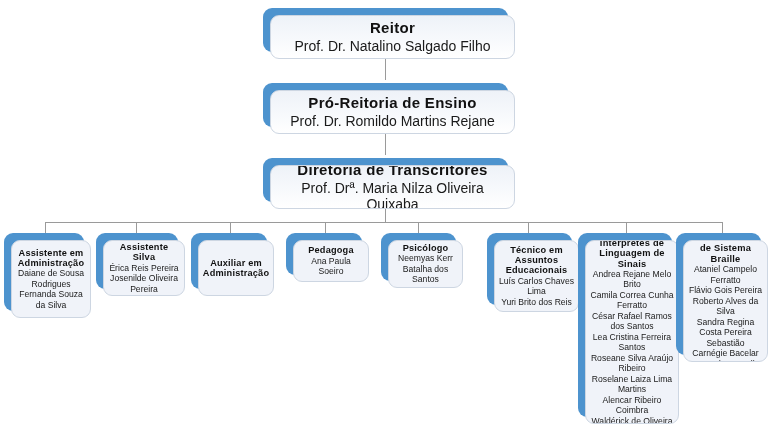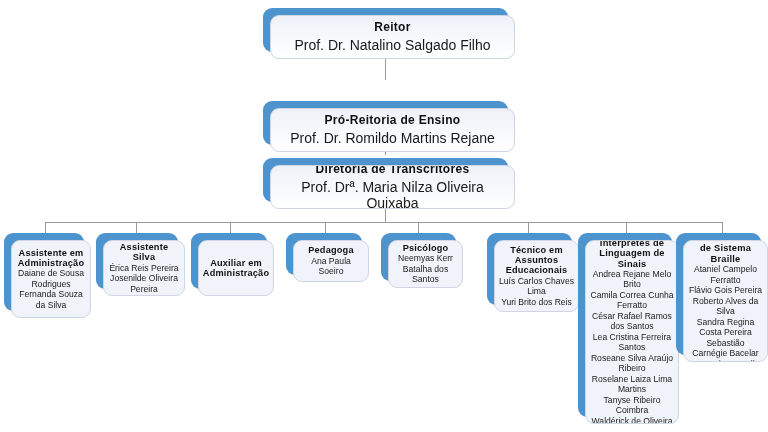--- a/index.html
+++ b/index.html
@@ -45,21 +45,21 @@
   .title{
     font-weight:bold;
     color:#111111;
     line-height:1.12;
   }
   .subtitle{
     color:#1a1a1a;
     line-height:1.15;
   }
   
-  .lvl1 .title,.lvl2 .title,.lvl3 .title{font-size:12px;letter-spacing:.3px;}
+  .lvl1 .title,.lvl2 .title,.lvl3 .title{font-size:15px;letter-spacing:.3px;}
   .lvl1 .subtitle,.lvl2 .subtitle,.lvl3 .subtitle{font-size:14px;margin-top:2px;}
 
   
   .leaf .title{font-size:9.2px;letter-spacing:.2px;}
   .leaf .names{font-size:8.6px;line-height:1.22;color:#1a1a1a;}
   .leaf.wide .title{font-size:9.3px;}
 </style>
 </head>
 <body>
 
@@ -81,21 +81,21 @@
   <div class="vline" style="left:722px;top:222px;height:11px;"></div>
 
   <div class="node lvl1" style="left:263px;top:8px;width:245px;height:44px;">
     <div class="shadow"></div>
     <div class="card">
       <div class="title">Reitor</div>
       <div class="subtitle">Prof. Dr. Natalino Salgado Filho</div>
     </div>
   </div>
 
-  <div class="node lvl2" style="left:263px;top:101px;width:245px;height:44px;">
+  <div class="node lvl2" style="left:263px;top:83px;width:245px;height:44px;">
     <div class="shadow"></div>
     <div class="card">
       <div class="title">Pró-Reitoria  de Ensino</div>
       <div class="subtitle">Prof. Dr. Romildo Martins Rejane</div>
     </div>
   </div>
 
   <div class="node lvl3" style="left:263px;top:158px;width:245px;height:44px;">
     <div class="shadow"></div>
     <div class="card">
@@ -168,21 +168,21 @@
     <div class="shadow"></div>
     <div class="card">
       <div class="title">Tradutores Intérpretes de Linguagem de Sinais</div>
       <div class="names">
           <div>Andrea  Rejane Melo Brito</div>
           <div>Camila Correa  Cunha Ferratto</div>
           <div>César Rafael  Ramos dos Santos</div>
           <div>Lea Cristina Ferreira Santos</div>
           <div>Roseane  Silva Araújo Ribeiro</div>
           <div>Roselane  Laiza Lima Martins</div>
-          <div>Tanyse Ribeiro Coimbra</div>
+          <div>Alencar Ribeiro Coimbra</div>
           <div>Waldérick de Oliveira Mendes  Alencar</div>
         </div>
     </div>
   </div>
 
   <div class="node leaf wide" style="left:676px;top:233px;width:85px;height:122px;">
     <div class="shadow"></div>
     <div class="card">
       <div class="title">Transcritores de Sistema Braille</div>
       <div class="names">

